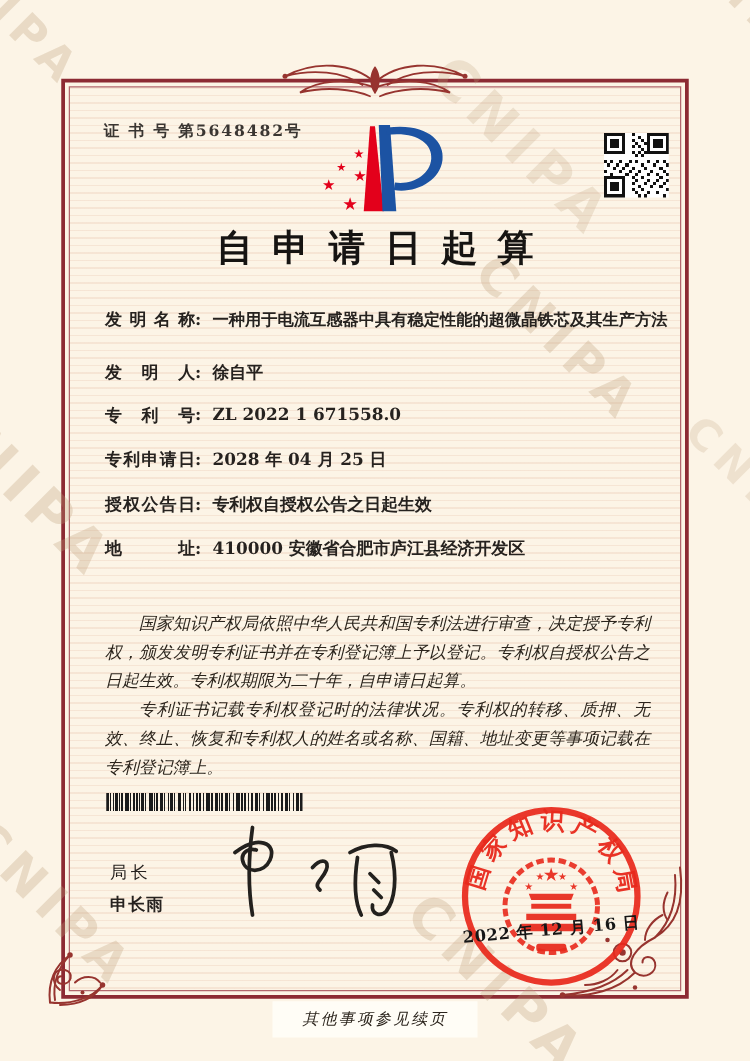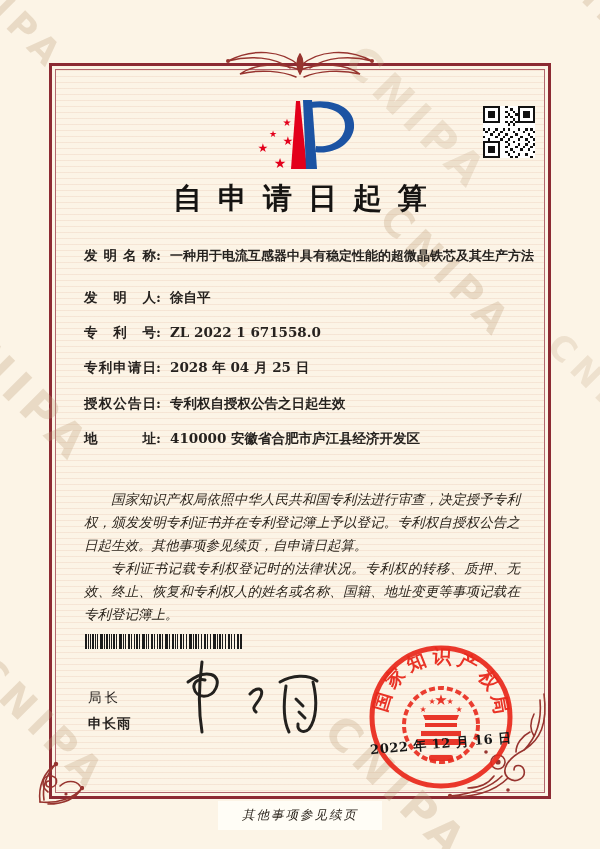--- a/index.html
+++ b/index.html
@@ -148,20 +148,21 @@
       <path d="M48,84 C42,92 32,96 22,96"></path>
       <path d="M88,22 C84,30 84,38 88,44"></path>
     </g>
     <circle cx="52" cy="70" r="7" fill="none" stroke="#97342f" stroke-width="1.6"></circle>
     <circle cx="52" cy="70" r="2.6" fill="#97342f"></circle>
     <circle cx="4" cy="104" r="2.2" fill="#97342f"></circle>
     <circle cx="40" cy="60" r="1.8" fill="#97342f"></circle>
     <circle cx="62" cy="98" r="1.8" fill="#97342f"></circle>
   </svg>
 
+  <div class="cert-no">证 书 号 第5648482号</div>
 
   <svg class="logo" width="116" height="84" viewBox="0 0 116 84">
     <polygon points="50,5 54,5 61,73 45,73" fill="#e3001b"></polygon>
     <polygon points="57,4 66,4 71,73 60,73" fill="#1c53a3"></polygon>
     <path d="M64,6 C94,2 110,16 108,32 C106,49 86,59 69,56 L70,50 C84,52 98,44 99,31 C100,18 86,9 63,12 Z" fill="#1c53a3"></path>
     <g fill="#e3001b" font-family="'DejaVu Sans',sans-serif" text-anchor="middle">
       <text x="41" y="30" font-size="10">★</text>
       <text x="27" y="41" font-size="9">★</text>
       <text x="42" y="49" font-size="12">★</text>
       <text x="17" y="56" font-size="12">★</text>
@@ -206,21 +207,21 @@
     <span class="flabel">专利申请日</span><span class="colon">:</span><span class="fvalue">2028 年 04 月 25 日</span>
   </div>
   <div class="frow f4">
     <span class="flabel">授权公告日</span><span class="colon">:</span><span class="fvalue">专利权自授权公告之日起生效</span>
   </div>
   <div class="frow f5">
     <span class="flabel">地址</span><span class="colon">:</span><span class="fvalue">410000 安徽省合肥市庐江县经济开发区</span>
   </div>
 
   <div class="legal">
-    <p>国家知识产权局依照中华人民共和国专利法进行审查，决定授予专利权，颁发发明专利证书并在专利登记簿上予以登记。专利权自授权公告之日起生效。其他事项参见续页，自申请日起算。</p>
+    <p>国家知识产权局依照中华人民共和国专利法进行审查，决定授予专利权，颁发发明专利证书并在专利登记簿上予以登记。专利权自授权公告之日起生效。专利权期限为二十年，自申请日起算。</p>
     <p>专利证书记载专利权登记时的法律状况。专利权的转移、质押、无效、终止、恢复和专利权人的姓名或名称、国籍、地址变更等事项记载在专利登记簿上。</p>
   </div>
 
   <svg class="barcode" width="157" height="15" viewBox="0 0 157 15" shape-rendering="crispEdges">
     <g fill="#1b1b1b">
       <path d="M0,0h2v15h-2z M3,0h1v15h-1z M5,0h1v15h-1z M7,0h2v15h-2z M10,0h1v15h-1z M12,0h1v15h-1z M15,0h3v15h-3z M19,0h1v15h-1z M21,0h2v15h-2z M24,0h1v15h-1z M26,0h1v15h-1z M28,0h2v15h-2z M31,0h1v15h-1z M34,0h3v15h-3z M38,0h1v15h-1z M40,0h1v15h-1z M43,0h2v15h-2z M46,0h1v15h-1z M49,0h1v15h-1z M51,0h2v15h-2z M54,0h1v15h-1z M57,0h3v15h-3z M61,0h1v15h-1z M63,0h1v15h-1z M66,0h2v15h-2z M69,0h1v15h-1z M72,0h1v15h-1z M74,0h2v15h-2z M77,0h1v15h-1z M80,0h3v15h-3z M84,0h1v15h-1z M87,0h2v15h-2z M90,0h1v15h-1z M92,0h1v15h-1z M95,0h2v15h-2z M98,0h1v15h-1z M101,0h1v15h-1z M104,0h3v15h-3z M108,0h1v15h-1z M110,0h2v15h-2z M113,0h1v15h-1z M116,0h1v15h-1z M119,0h2v15h-2z M122,0h1v15h-1z M125,0h1v15h-1z M128,0h3v15h-3z M132,0h1v15h-1z M134,0h2v15h-2z M137,0h1v15h-1z M140,0h1v15h-1z M143,0h2v15h-2z M146,0h1v15h-1z M149,0h1v15h-1z M152,0h2v15h-2z M155,0h2v15h-2z"></path>
     </g>
   </svg>
 
   <div class="signer-title">局长</div>

